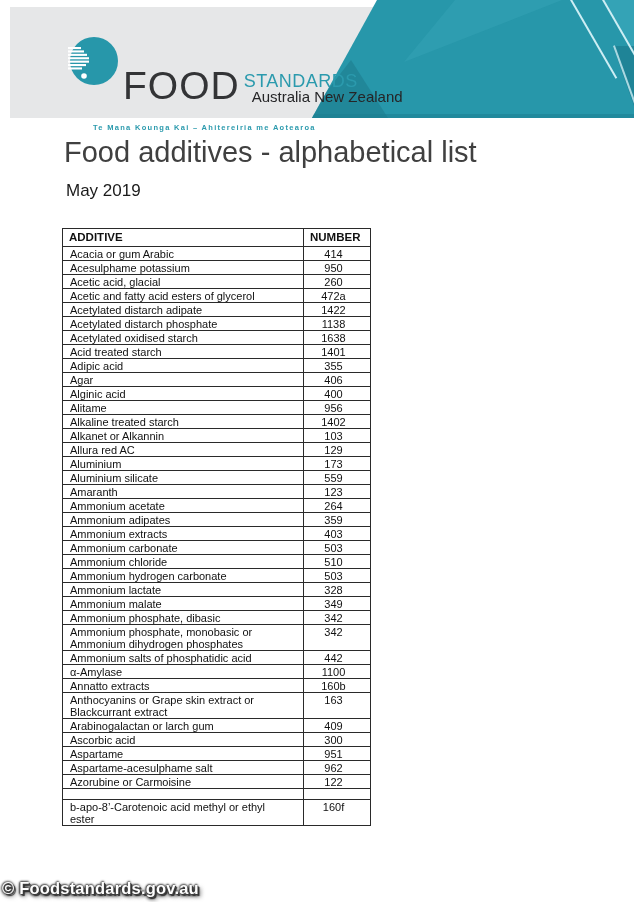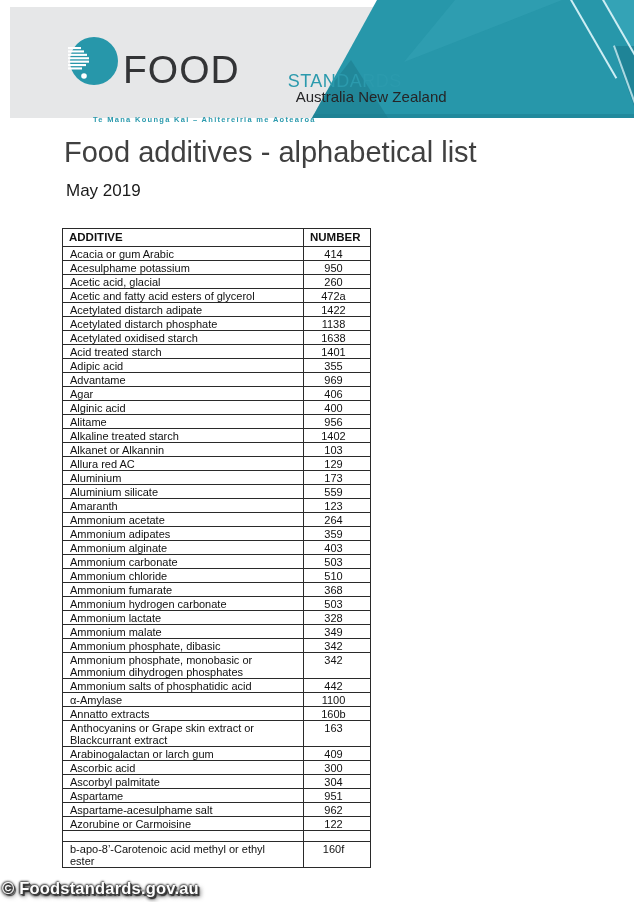--- a/index.html
+++ b/index.html
@@ -22,26 +22,26 @@
   .facet-corner-dark { clip-path:polygon(613px 46px, 634px 46px, 634px 106px); background:#1e7e90; opacity:.75; }
   .bottom-strip { position:absolute; left:0; right:0; top:114px; height:4px; background:#1e7e90; opacity:.55; }
   .wline { position:absolute; top:0; width:2px; background:#cdeef4; transform-origin:0 0; transform:rotate(-30deg); }
   .wline1 { left:570px; height:91px; }
   .wline2 { left:602px; height:66px; }
   .wline3 { left:613px; top:46px; height:64px; width:1.5px; opacity:.8; transform:rotate(-20deg); }
   
   .logo { position:absolute; left:68px; top:36px; display:flex; align-items:flex-start; }
   .logo-mark { width:50px; height:50px; flex:0 0 auto; }
   .logo-textcol { margin-left:5px; }
-  .logo-row1 { display:flex; align-items:center;gap:44px; }
+  .logo-row1 { display:flex; align-items:flex-end; }
   .logo-food { font-size:39px; line-height:34px; font-weight:300; letter-spacing:1px; color:#333436; }
   .logo-right { margin-left:4px; margin-top:1px; }
   .logo-standards { font-size:18px; line-height:17px; font-weight:400; letter-spacing:.5px; color:#2b9aad;margin-top:36px; }
   .logo-subtitle { font-size:15px; line-height:12px; color:#252527; margin-top:1px;margin-left:8px; }
-  .logo-tagline { font-size:7.5px; font-weight:bold; letter-spacing:1.3px; color:#2b9aad; margin-top:12px; margin-left:-30px; white-space:nowrap; }
+  .logo-tagline { font-size:7.5px; font-weight:bold; letter-spacing:1.3px; color:#2b9aad; margin-top:20px; margin-left:-30px; white-space:nowrap; }
   
   .page-title { position:absolute; left:64px; top:136px; font-size:29px; line-height:33px; font-weight:400; color:#404040; }
   .page-date  { position:absolute; left:66px; top:181px; font-size:17px; color:#1b1b1b; }
   
   table.additives { position:absolute; left:62px; top:228px; width:308px; border-collapse:collapse; table-layout:fixed; }
   table.additives th, table.additives td { border:1px solid #2a2a2a; vertical-align:top; }
   table.additives th {
     font-size:11.5px; line-height:13px; font-weight:bold; text-align:left;
     padding:2px 4px 2px 6px; color:#111;
   }
@@ -150,24 +150,20 @@
       </tr>
       <tr>
         <td>Acid treated starch</td>
         <td class="num">1401</td>
       </tr>
       <tr>
         <td>Adipic acid</td>
         <td class="num">355</td>
       </tr>
       <tr>
-        <td>Advantame</td>
-        <td class="num">969</td>
-      </tr>
-      <tr>
         <td>Agar</td>
         <td class="num">406</td>
       </tr>
       <tr>
         <td>Alginic acid</td>
         <td class="num">400</td>
       </tr>
       <tr>
         <td>Alitame</td>
         <td class="num">956</td>
@@ -198,34 +194,30 @@
       </tr>
       <tr>
         <td>Ammonium acetate</td>
         <td class="num">264</td>
       </tr>
       <tr>
         <td>Ammonium adipates</td>
         <td class="num">359</td>
       </tr>
       <tr>
-        <td>Ammonium alginate</td>
+        <td>Ammonium extracts</td>
         <td class="num">403</td>
       </tr>
       <tr>
         <td>Ammonium carbonate</td>
         <td class="num">503</td>
       </tr>
       <tr>
         <td>Ammonium chloride</td>
         <td class="num">510</td>
-      </tr>
-      <tr>
-        <td>Ammonium fumarate</td>
-        <td class="num">368</td>
       </tr>
       <tr>
         <td>Ammonium hydrogen carbonate</td>
         <td class="num">503</td>
       </tr>
       <tr>
         <td>Ammonium lactate</td>
         <td class="num">328</td>
       </tr>
       <tr>
@@ -260,24 +252,20 @@
       </tr>
       <tr>
         <td>Arabinogalactan or larch gum</td>
         <td class="num">409</td>
       </tr>
       <tr>
         <td>Ascorbic acid</td>
         <td class="num">300</td>
       </tr>
       <tr>
-        <td>Ascorbyl palmitate</td>
-        <td class="num">304</td>
-      </tr>
-      <tr>
         <td>Aspartame</td>
         <td class="num">951</td>
       </tr>
       <tr>
         <td>Aspartame-acesulphame salt</td>
         <td class="num">962</td>
       </tr>
       <tr>
         <td>Azorubine or Carmoisine</td>
         <td class="num">122</td>

